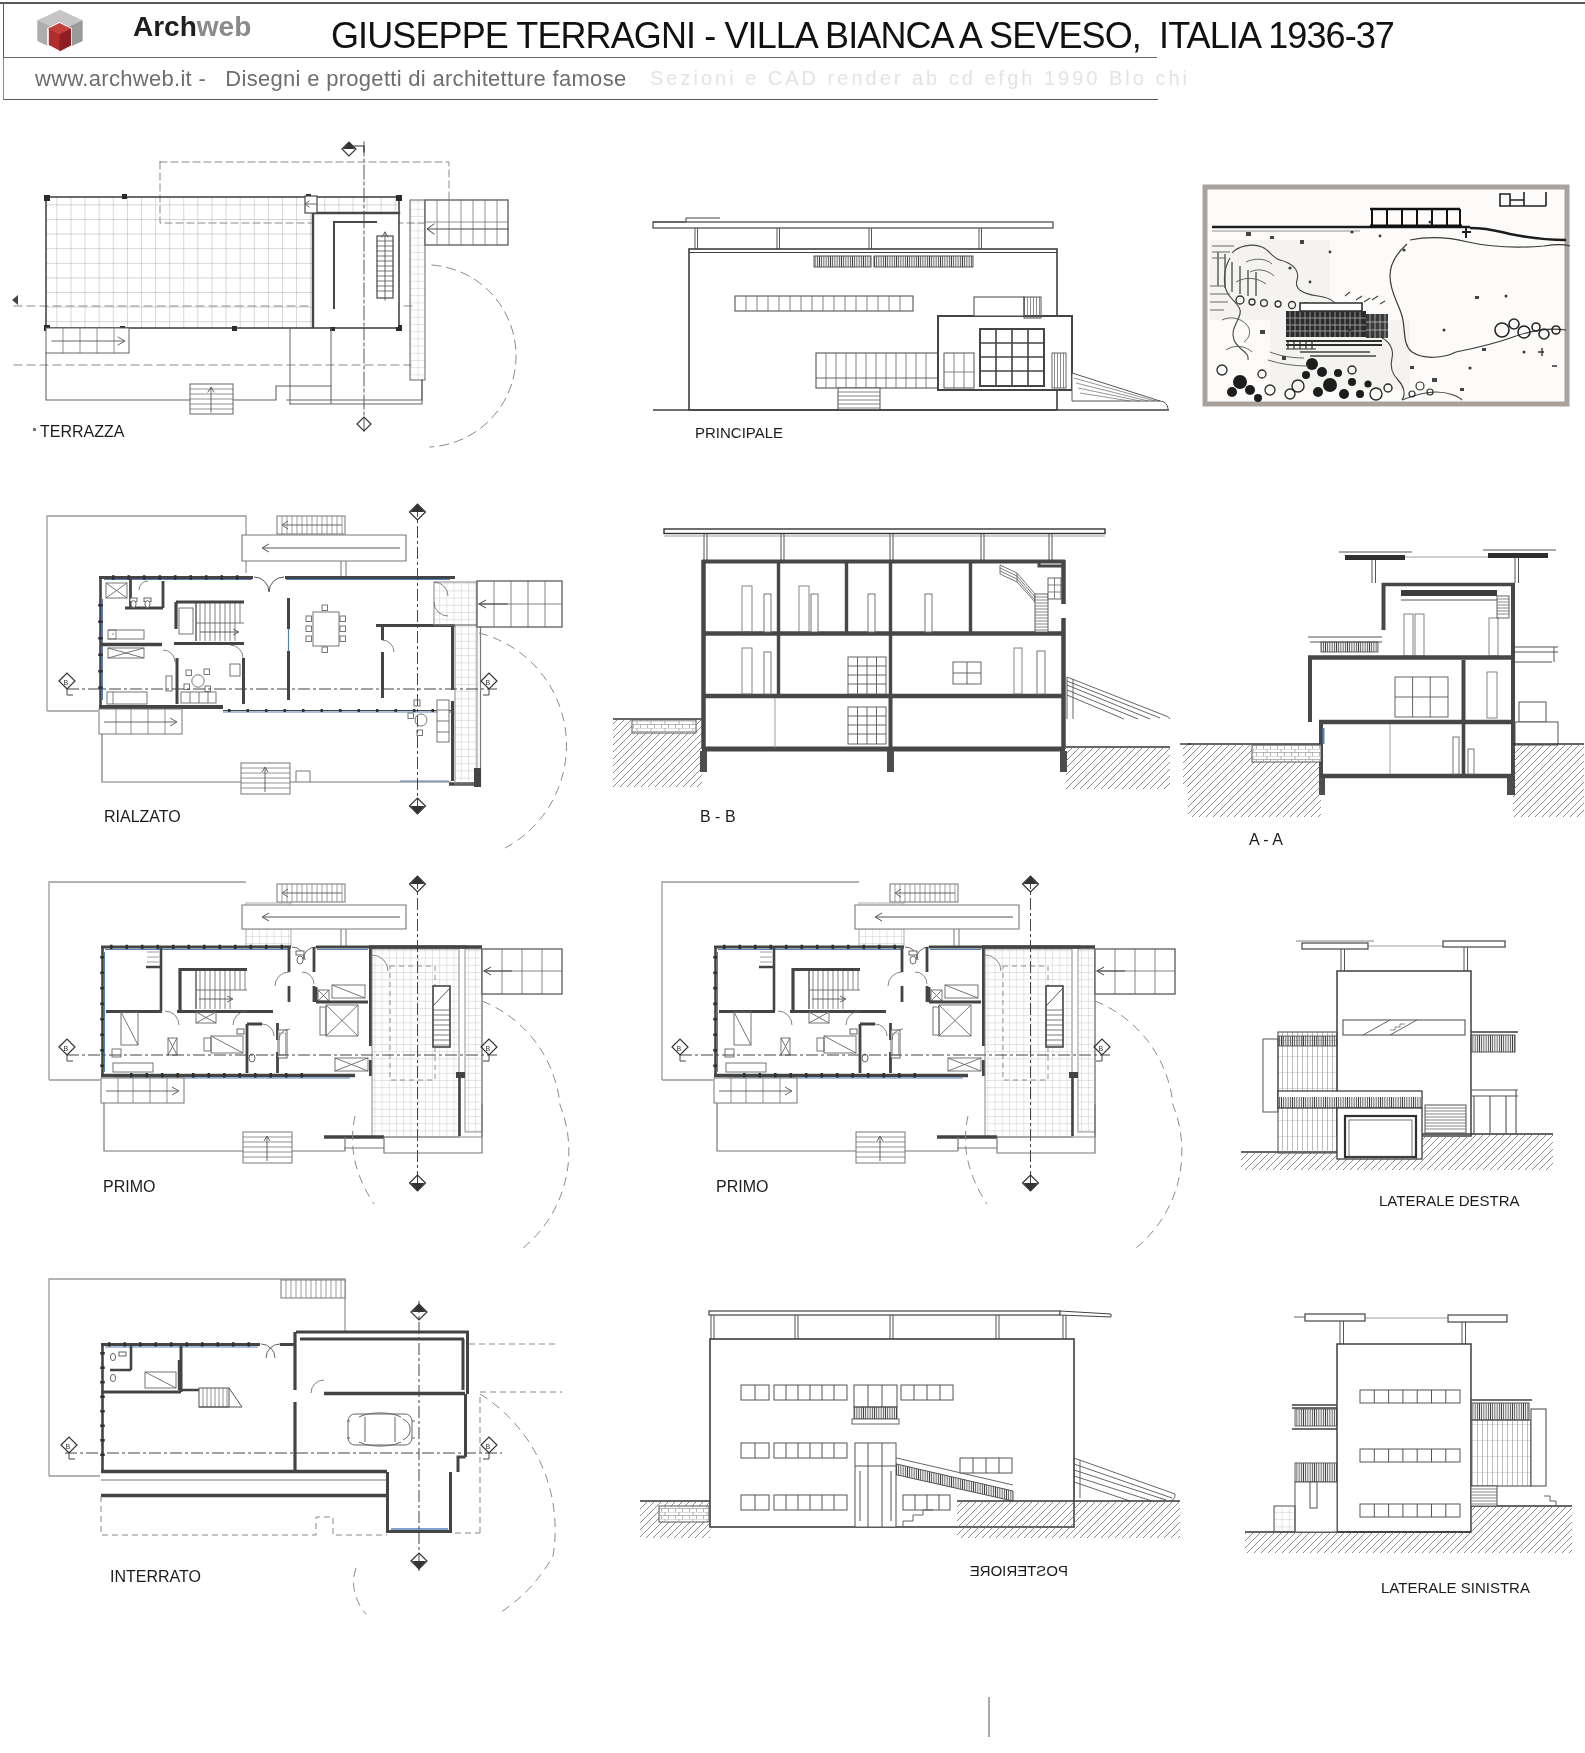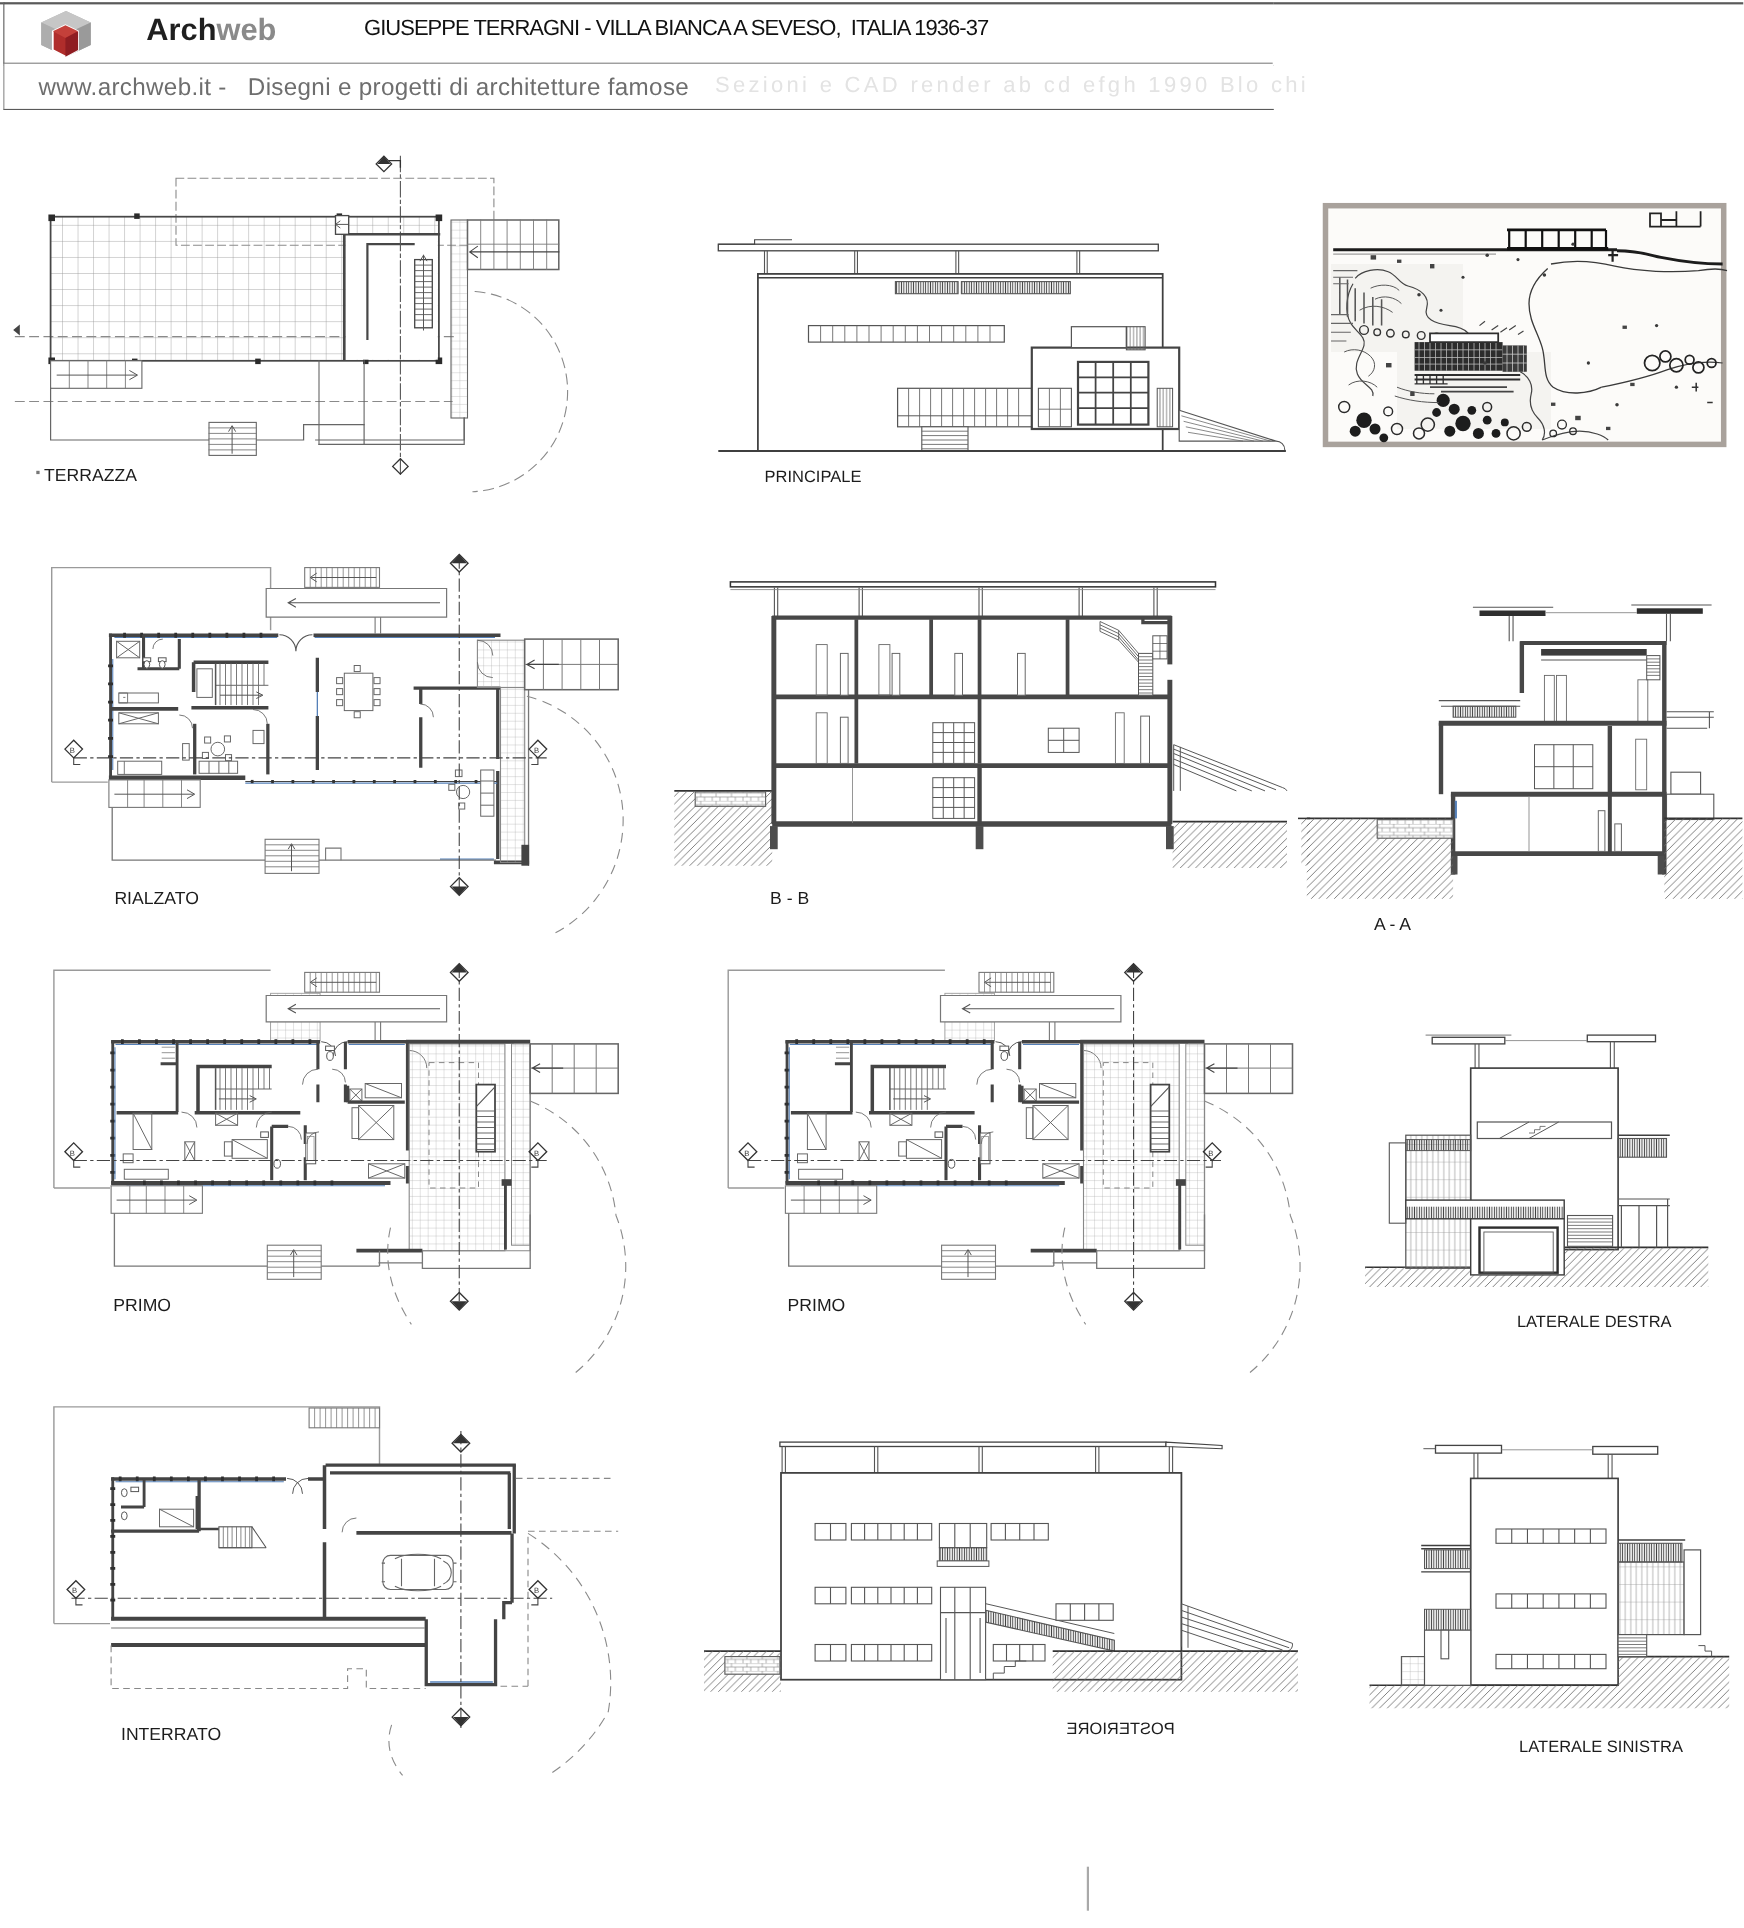--- a/index.html
+++ b/index.html
@@ -1340,21 +1340,21 @@
   <polygon points="23,0 45.5,10.5 23,21 0.5,10.5" fill="#c6c6c6"></polygon>
   <polygon points="23,21 45.5,10.5 45.5,31 23,41.5" fill="#9a9a9a"></polygon>
   <polygon points="23,21 0.5,10.5 0.5,31 23,41.5" fill="#adadad"></polygon>
   <polygon points="22.5,13 34,18.5 34,35.5 22.5,41.5 11,35.5 11,18.5" fill="#b02d2b" stroke="#ffffff" stroke-width="1.6"></polygon>
   <polygon points="22.5,13 34,18.5 22.5,24.5 11,18.5" fill="#c4403a"></polygon>
   <polygon points="22.5,24.5 34,18.5 34,35.5 22.5,41.5" fill="#8f1d22"></polygon>
 </svg>
 
 <div style="position:absolute;left:93px;top:11px;font-size:28px;font-weight:700;letter-spacing:0px;color:#1f1f1f;margin-left:40px;">Arch<span style="color:#8a8a8a;">web</span></div>
 
-<div style="position:absolute;left:331px;top:15px;font-size:20px;letter-spacing:-0.9px;color:#111111;white-space:nowrap;">GIUSEPPE TERRAGNI - VILLA BIANCA A SEVESO,&nbsp; ITALIA 1936-37</div>
+<div style="position:absolute;left:331px;top:15px;font-size:36px;letter-spacing:-0.9px;color:#111111;white-space:nowrap;">GIUSEPPE TERRAGNI - VILLA BIANCA A SEVESO,&nbsp; ITALIA 1936-37</div>
 
 <div style="position:absolute;left:3px;top:57px;width:1154px;height:1px;background:#6a6a6a;"></div>
 
 <div style="position:absolute;left:3px;top:58px;width:1154px;height:41px;border-left:1px solid #8a8a8a;border-bottom:1px solid #5a5a5a;background:#ffffff;"></div>
 
 <div style="position:absolute;left:35px;top:66px;font-size:22px;letter-spacing:0.3px;color:#6e6e6e;white-space:nowrap;text-align:center;">www.archweb.it - &nbsp; Disegni e progetti di architetture famose</div>
 
 <div style="position:absolute;left:650px;top:67px;font-size:20px;letter-spacing:3px;color:#e3e3e3;white-space:nowrap;">Sezioni e CAD  render  ab cd efgh  1990   Blo  chi</div>
 
 <div style="position:absolute;left:988px;top:1697px;width:2px;height:40px;background:#a9a9a9;"></div>

